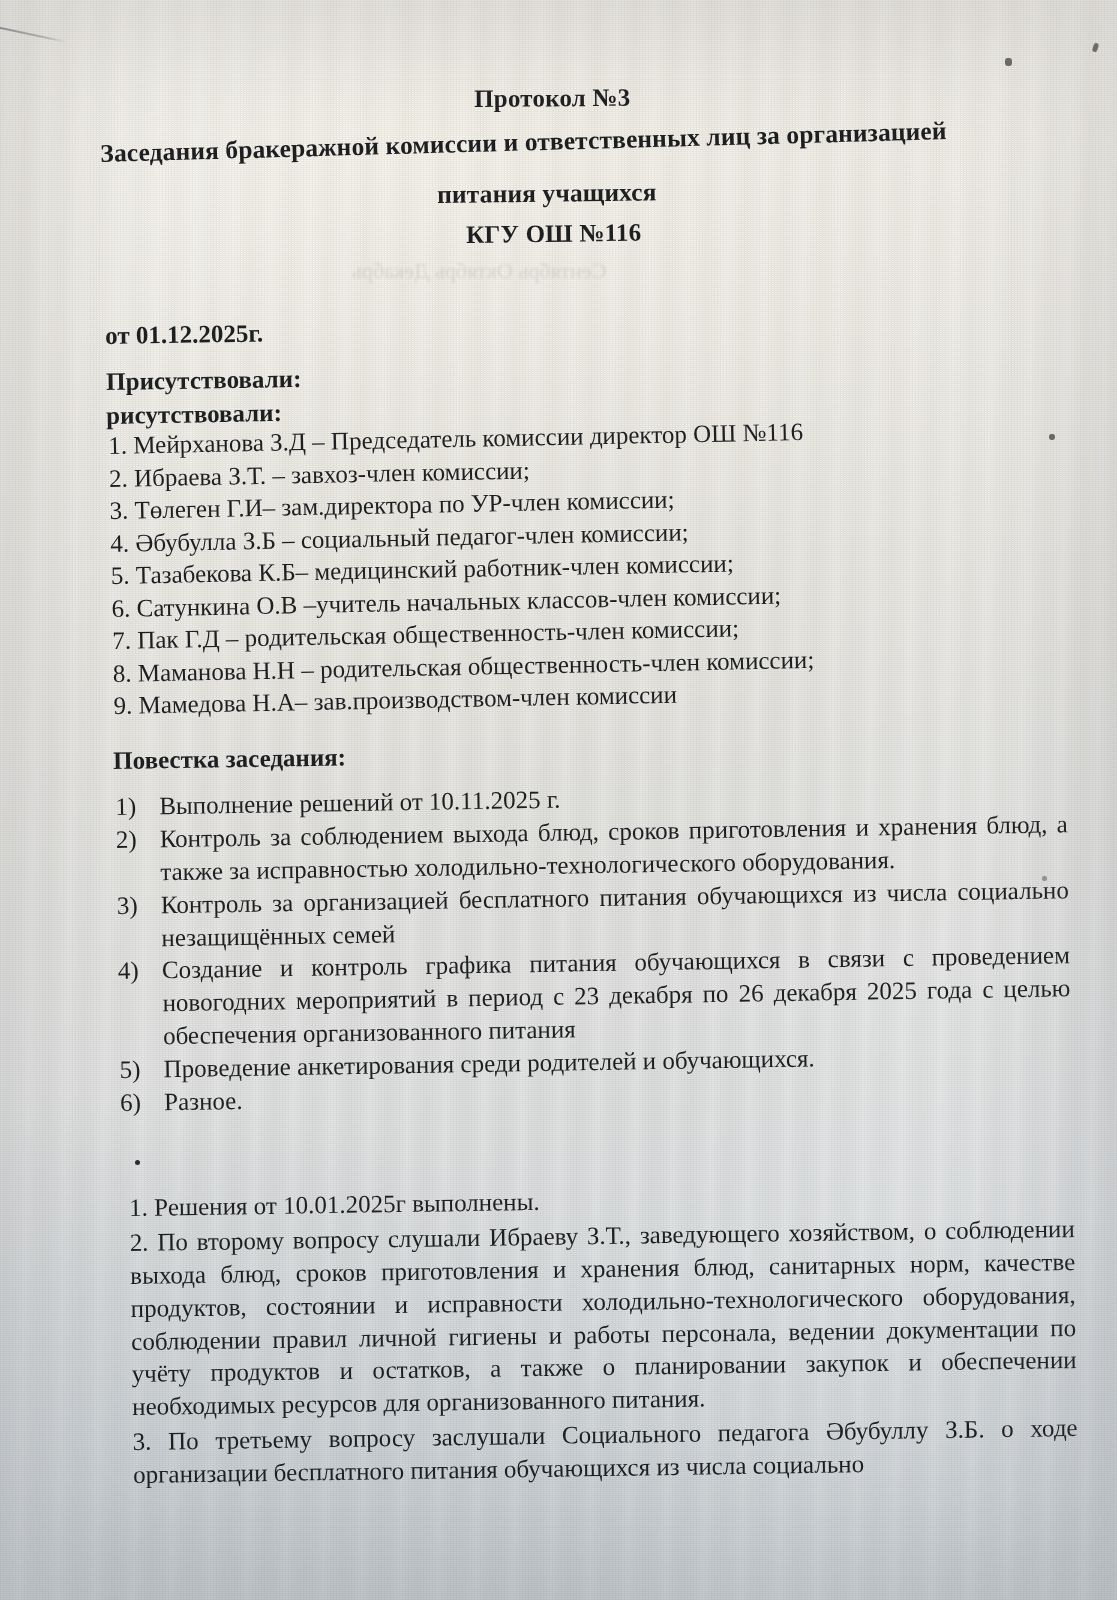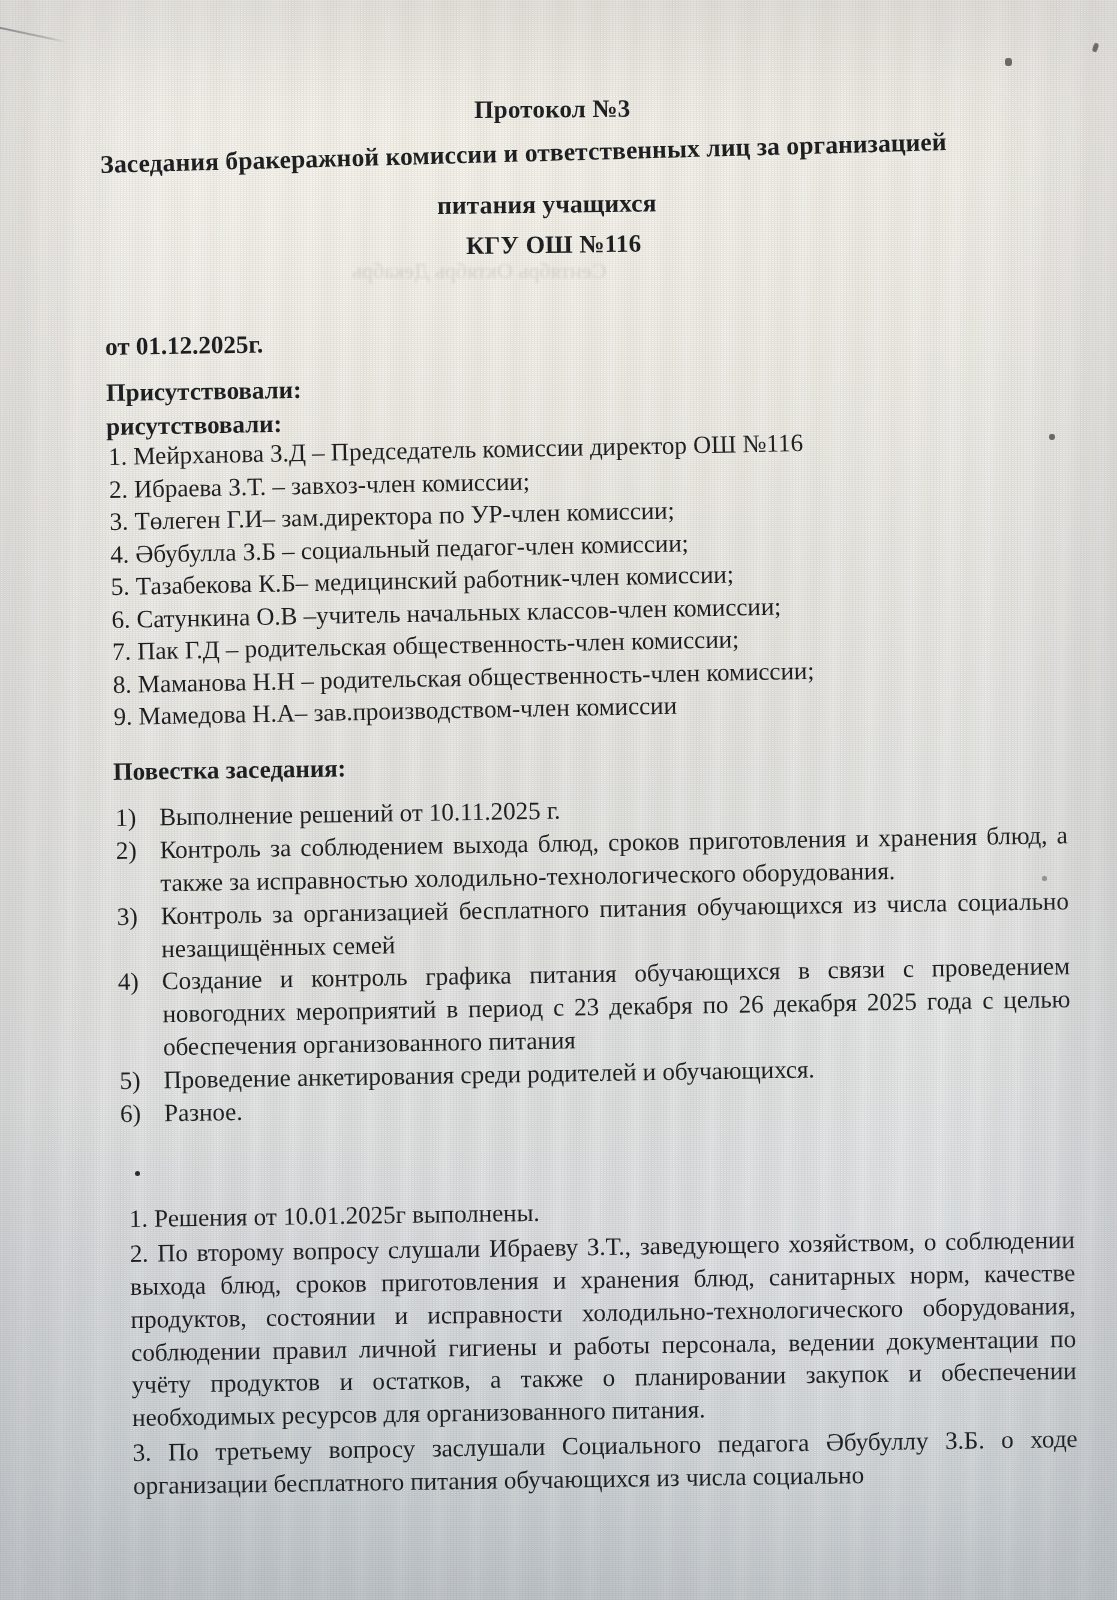--- a/index.html
+++ b/index.html
@@ -119,21 +119,20 @@
     white-space: nowrap;
     filter: blur(1.1px);
     transform: scaleX(-1);
     user-select: none;
   }
 
   
   .sheet {
     position: absolute;
     inset: 0;
-    margin-top: 11px;
   }
   .t {
     position: absolute;
     white-space: pre;
     text-rendering: geometricPrecision;
   }
   .blk {
     position: absolute;
   }
 

